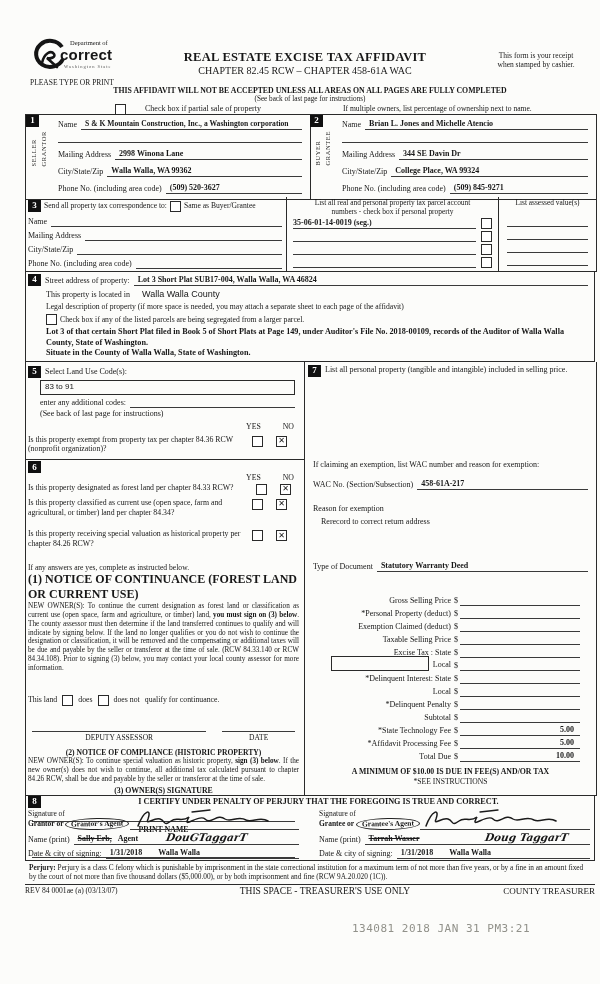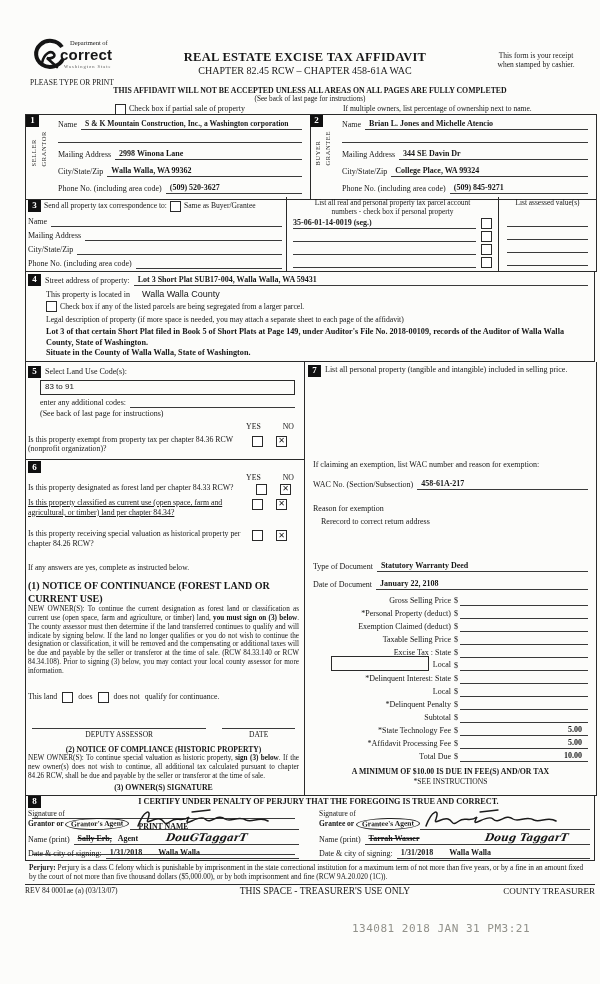--- a/index.html
+++ b/index.html
@@ -53,21 +53,21 @@
   </div>
   <div class="abs b" style="top:50px;left:145px;width:320px;text-align:center;font-size:12.5px;letter-spacing:.3px;">REAL ESTATE EXCISE TAX AFFIDAVIT</div>
   <div class="abs" style="top:65px;left:145px;width:320px;text-align:center;font-size:10px;">CHAPTER 82.45 RCW – CHAPTER 458-61A WAC</div>
   <div class="abs" style="top:51px;left:478px;width:116px;font-size:7.5px;text-align:center;">
     <span>This form is your receipt</span><br>
     <span>when stamped by cashier.</span>
   </div>
   <div class="abs" style="top:78px;left:30px;font-size:7.5px;">PLEASE TYPE OR PRINT</div>
   <div class="abs b ctr" style="top:86px;left:25px;width:570px;font-size:7.8px;">THIS AFFIDAVIT WILL NOT BE ACCEPTED UNLESS ALL AREAS ON ALL PAGES ARE FULLY COMPLETED</div>
   <div class="abs ctr" style="top:95px;left:25px;width:570px;font-size:7.2px;">(See back of last page for instructions)</div>
-  <div class="abs" style="top:103.5px;left:115px;display:flex;align-items:center;gap:3px;">
+  <div class="abs" style="top:103.5px;left:115px;display:flex;align-items:center;gap:19px;">
     <span class="cb"></span>
     <span>Check box if partial sale of property</span>
   </div>
   <div class="abs" style="top:104px;left:343px;font-size:7.6px;">If multiple owners, list percentage of ownership next to name.</div>
 
   <div class="abs boxed" style="top:114px;left:25px;width:570px;height:84px;">
 
     <div class="abs" style="top:0;left:0;width:284px;height:84px;border-right:1.2px solid #2a2a2a;">
       <span class="secnum abs" style="top:0;left:0;">1</span>
       <div class="vlab">
@@ -186,31 +186,31 @@
       <div class="frow" style="height:13px;">
           <span class="fline"></span>
         </div>
     </div>
   </div>
 
   <div class="abs boxed" style="top:271px;left:25px;width:570px;height:91px;border-top:none;padding:2px 6px 0 2px;box-sizing:border-box;">
     <div class="frow" style="height:13px;">
       <span class="secnum" style="margin-right:4px;">4</span>
       <span class="flab">Street address of property:</span>
-      <span class="fline"><span class="fval">Lot 3 Short Plat SUB17-004, Walla Walla, WA  59431</span></span>
+      <span class="fline"><span class="fval">Lot 3 Short Plat SUB17-004, Walla Walla, WA  46824</span></span>
     </div>
     <div style="display:flex;align-items:flex-end;height:14px;padding-left:18px;">
       <span class="flab">This property is located in</span>
       <span class="sans" style="font-size:9px;padding-left:8px;">Walla Walla County</span>
     </div>
+    <div style="height:13px;padding-left:18px;font-size:7.7px;display:flex;align-items:center;">Legal description of property (if more space is needed, you may attach a separate sheet to each page of the affidavit)</div>
     <div style="display:flex;align-items:center;gap:3px;height:13px;padding-left:18px;">
       <span class="cb"></span>
       <span style="font-size:7.7px;">Check box if any of the listed parcels are being segregated from a larger parcel.</span>
     </div>
-    <div style="height:13px;padding-left:18px;font-size:7.7px;display:flex;align-items:center;">Legal description of property (if more space is needed, you may attach a separate sheet to each page of the affidavit)</div>
     <div class="b" style="padding-left:18px;padding-top:1px;font-size:8.2px;line-height:1.3;">Lot 3 of that certain Short Plat filed in Book 5 of Short Plats at Page 149, under Auditor's File No. 2018-00109, records of the Auditor of Walla Walla County, State of Washington.</div>
     <div class="b" style="padding-left:18px;font-size:8.2px;">Situate in the County of Walla Walla, State of Washington.</div>
   </div>
 
   <div class="abs boxed" style="top:362px;left:25px;width:570px;height:433px;border-top:none;">
 
     <div class="abs" style="top:0;left:0;width:278px;height:433px;padding:3px 5px 0 2px;box-sizing:border-box;">
 
       <div style="display:flex;align-items:center;gap:4px;height:13px;">
         <span class="secnum">5</span>
@@ -243,39 +243,39 @@
           <span>NO</span>
         </div>
         <div class="qrow" style="margin-top:0;">
           <span class="qtext">Is this property designated as forest land per chapter 84.33 RCW?</span>
           <span class="qboxes">
             <span class="cb"></span>
             <span class="cb">✕</span>
           </span>
         </div>
         <div class="qrow">
-          <span class="qtext" style="max-width:218px;text-decoration:underline;">Is this property classified as current use (open space, farm and agricultural, or timber) land per chapter 84.34?</span>
+          <span class="qtext" style="max-width:218px;">Is this property classified as current use (open space, farm and agricultural, or timber) land per chapter 84.34?</span>
           <span class="qboxes">
             <span class="cb"></span>
             <span class="cb">✕</span>
           </span>
         </div>
         <div class="qrow" style="margin-top:12px;">
           <span class="qtext" style="max-width:218px;">Is this property receiving special valuation as historical property per chapter 84.26 RCW?</span>
           <span class="qboxes">
             <span class="cb"></span>
             <span class="cb">✕</span>
           </span>
         </div>
         <div style="margin-top:14px;font-size:7.6px;">If any answers are yes, complete as instructed below.</div>
-        <div class="b" style="margin-top:8px;font-size:10px;">(1) NOTICE OF CONTINUANCE (FOREST LAND OR CURRENT USE)</div>
+        <div class="b" style="font-size:12px;">(1) NOTICE OF CONTINUANCE (FOREST LAND OR CURRENT USE)</div>
         <div class="para">
           <span>NEW OWNER(S): To continue the current designation as forest land or classification as current use (open space, farm and agriculture, or timber) land, </span><span class="b">you must sign on (3) below</span><span>. The county assessor must then determine if the land transferred continues to qualify and will indicate by signing below. If the land no longer qualifies or you do not wish to continue the designation or classification, it will be removed and the compensating or additional taxes will be due and payable by the seller or transferor at the time of sale. (RCW 84.33.140 or RCW 84.34.108). Prior to signing (3) below, you may contact your local county assessor for more information.</span>
         </div>
-        <div style="margin-top:16px;display:flex;align-items:center;gap:5px;font-size:7.8px;">
+        <div style="margin-top:22px;display:flex;align-items:center;gap:5px;font-size:7.8px;">
           <span>This land</span>
           <span class="cb"></span>
           <span>does</span>
           <span class="cb"></span>
           <span>does not</span>
           <span>qualify for continuance.</span>
         </div>
         <div style="display:flex;gap:16px;margin-top:16px;padding:0 4px;">
           <div style="flex:2.4;">
             <div class="fline" style="display:block;"></div>
@@ -306,26 +306,22 @@
       <div class="abs frow" style="top:115px;left:8px;right:8px;height:13px;">
         <span class="flab">WAC No. (Section/Subsection)</span>
         <span class="fline"><span class="fval">458-61A-217</span></span>
       </div>
       <div class="abs" style="top:142px;left:8px;font-size:8px;">Reason for exemption</div>
       <div class="abs" style="top:155px;left:16px;font-size:8px;">Rerecord to correct return address</div>
       <div class="abs frow" style="top:197px;left:8px;right:8px;height:13px;">
         <span class="flab">Type of Document</span>
         <span class="fline"><span class="fval">Statutory Warranty Deed</span></span>
       </div>
-      <div class="abs frow" style="top:215px;left:8px;right:8px;height:13px;">
-        <span class="flab">Date of Document</span>
-        <span class="fline"><span class="fval">January 22, 2108</span></span>
-      </div>
-
-      <div class="abs" style="top:231px;left:8px;right:8px;">
+
+      <div class="abs" style="top:231px;left:8px;right:16px;">
         <div class="mrow">
           <span class="mlab">Gross Selling Price</span>
             <span class="dollar">$</span>
           <span class="mline"><span class="mval"></span></span>
         </div>
         <div class="mrow">
           <span class="mlab">*Personal Property (deduct)</span>
             <span class="dollar">$</span>
           <span class="mline"><span class="mval"></span></span>
         </div>

